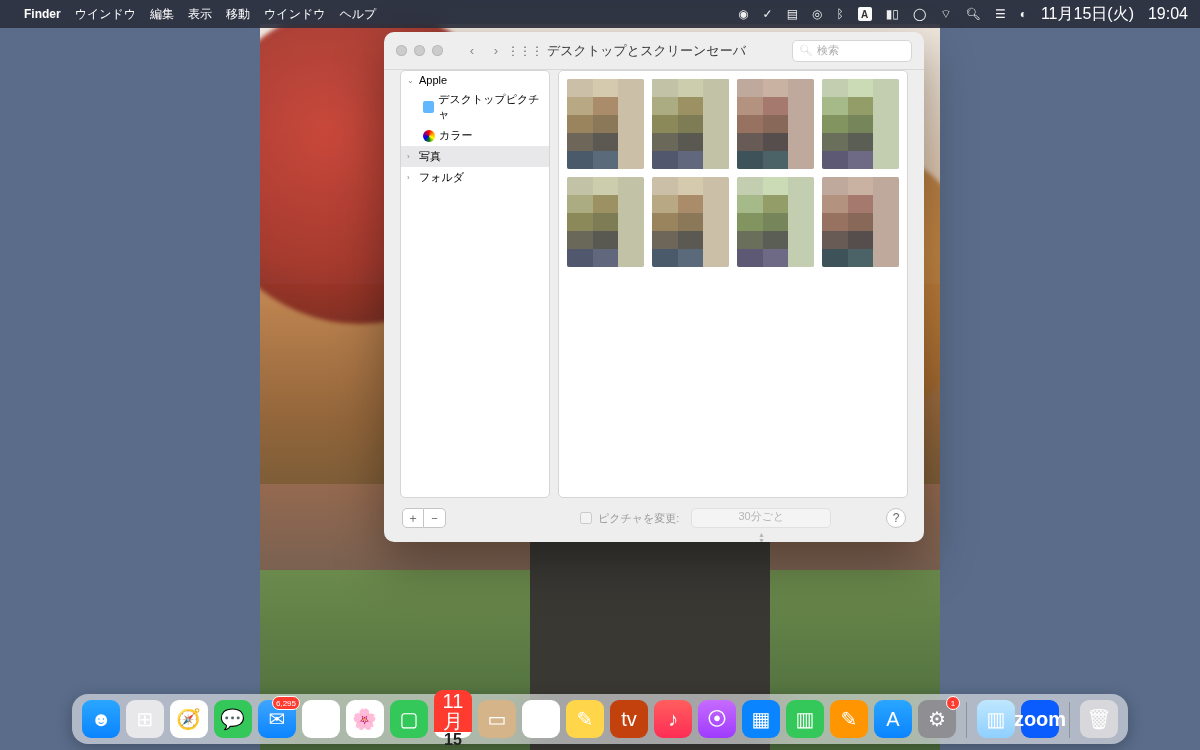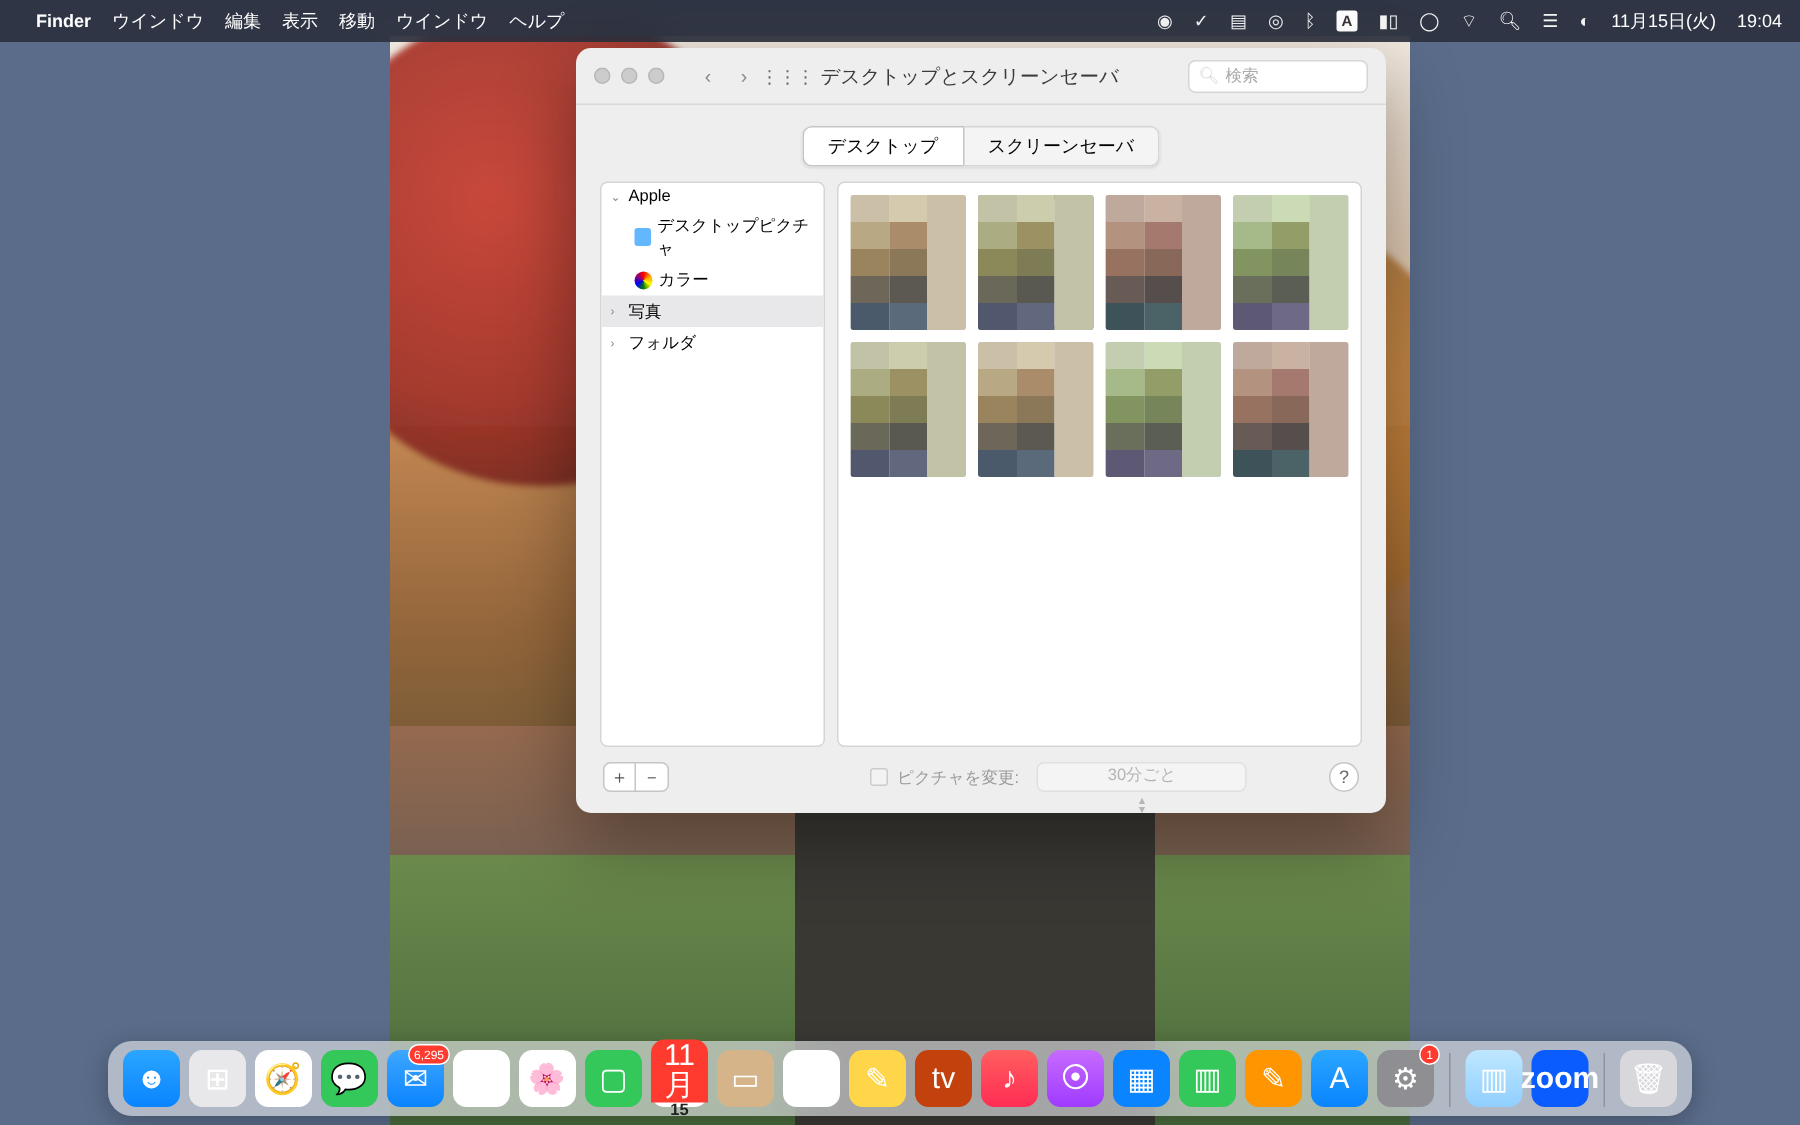--- a/index.html
+++ b/index.html
@@ -30,21 +30,21 @@
   background: rgba(40,44,55,0.85); backdrop-filter: blur(10px);
   display: flex; align-items: center; color: #fff; font-size: 12px;
   padding: 0 12px;
 }
 .menubar .left { display:flex; align-items:center; gap: 0; }
 .menubar .apple { font-size: 15px; margin-right: 12px; }
 .menubar .app-name { font-weight: 700; margin-right: 14px; }
 .menubar .menu-item { margin-right: 14px; cursor: default; }
 .menubar .right { margin-left: auto; display:flex; align-items:center; gap: 14px; }
 .menubar .status-icon { font-size: 12px; opacity: 0.95; }
-.menubar .datetime { font-size: 12px; }
+.menubar .datetime { font-size: 16px; }
 .menubar .input-badge{width:14px;height:14px;background:#fff;color:#333;font-size:10px;font-weight:700;display:inline-flex;align-items:center;justify-content:center;border-radius:2px;}
 
 
 .pref-window {
   position: absolute; left: 384px; top: 32px; width: 540px; height: 510px;
   background: #eeeeef; border-radius: 10px; box-shadow: 0 20px 50px rgba(0,0,0,0.35);
   overflow: hidden; display:flex; flex-direction:column;
 }
 .pref-titlebar {
   height: 38px; display:flex; align-items:center; padding: 0 12px; gap: 8px;
@@ -125,21 +125,21 @@
 .finder{background:linear-gradient(180deg,#2aa6ff,#0a84ff);}
 .launchpad{background:#e8e8ea;color:#888;}
 .safari{background:#fff;color:#2aa6ff;}
 .messages{background:#34c759;}
 .mail{background:linear-gradient(180deg,#3ea6ff,#0a84ff);}
 .maps{background:#fff;color:#34c759;}
 .photos{background:#fff;}
 .facetime{background:#34c759;}
 .calendar{background:#fff;color:#ff3b30;font-size:9px;flex-direction:column;line-height:1;}
 .calendar .mon{background:#ff3b30;width:100%;text-align:center;border-radius:9px 9px 0 0;padding:1px 0;}
-.calendar .day{color:#222;font-size:11px;font-weight:600;}
+.calendar .day{color:#222;font-size:16px;font-weight:600;}
 .contacts{background:#d6b48a;}
 .reminders{background:#fff;color:#555;}
 .notes{background:#ffd54a;color:#666;}
 .tv{background:#c2410c;}
 .music{background:linear-gradient(180deg,#ff5e5e,#ff2d55);}
 .podcasts{background:linear-gradient(180deg,#c66bff,#9f3bff);}
 .keynote{background:#0a84ff;}
 .numbers{background:#34c759;}
 .pages{background:#ff9500;}
 .appstore{background:linear-gradient(180deg,#2aa6ff,#0a84ff);}
@@ -200,26 +200,20 @@
       <span>›</span>
     </div>
     <span class="grid-btn">⋮⋮⋮</span>
     <span class="pref-title">デスクトップとスクリーンセーバ</span>
     <div class="search-field">
       <span class="mag">🔍︎</span>
       <span>検索</span>
     </div>
   </div>
 
-  <div class="tabs-row">
-    <div class="segmented">
-      <div class="seg sel">デスクトップ</div>
-      <div class="seg">スクリーンセーバ</div>
-    </div>
-  </div>
 
 
   <div class="content-row">
     <div class="tree">
       <div class="row lv1">
           <span class="chev">⌄</span>
           <span>Apple</span>
         </div>
       <div class="row lv2">
           <span class="ico folder"></span>

